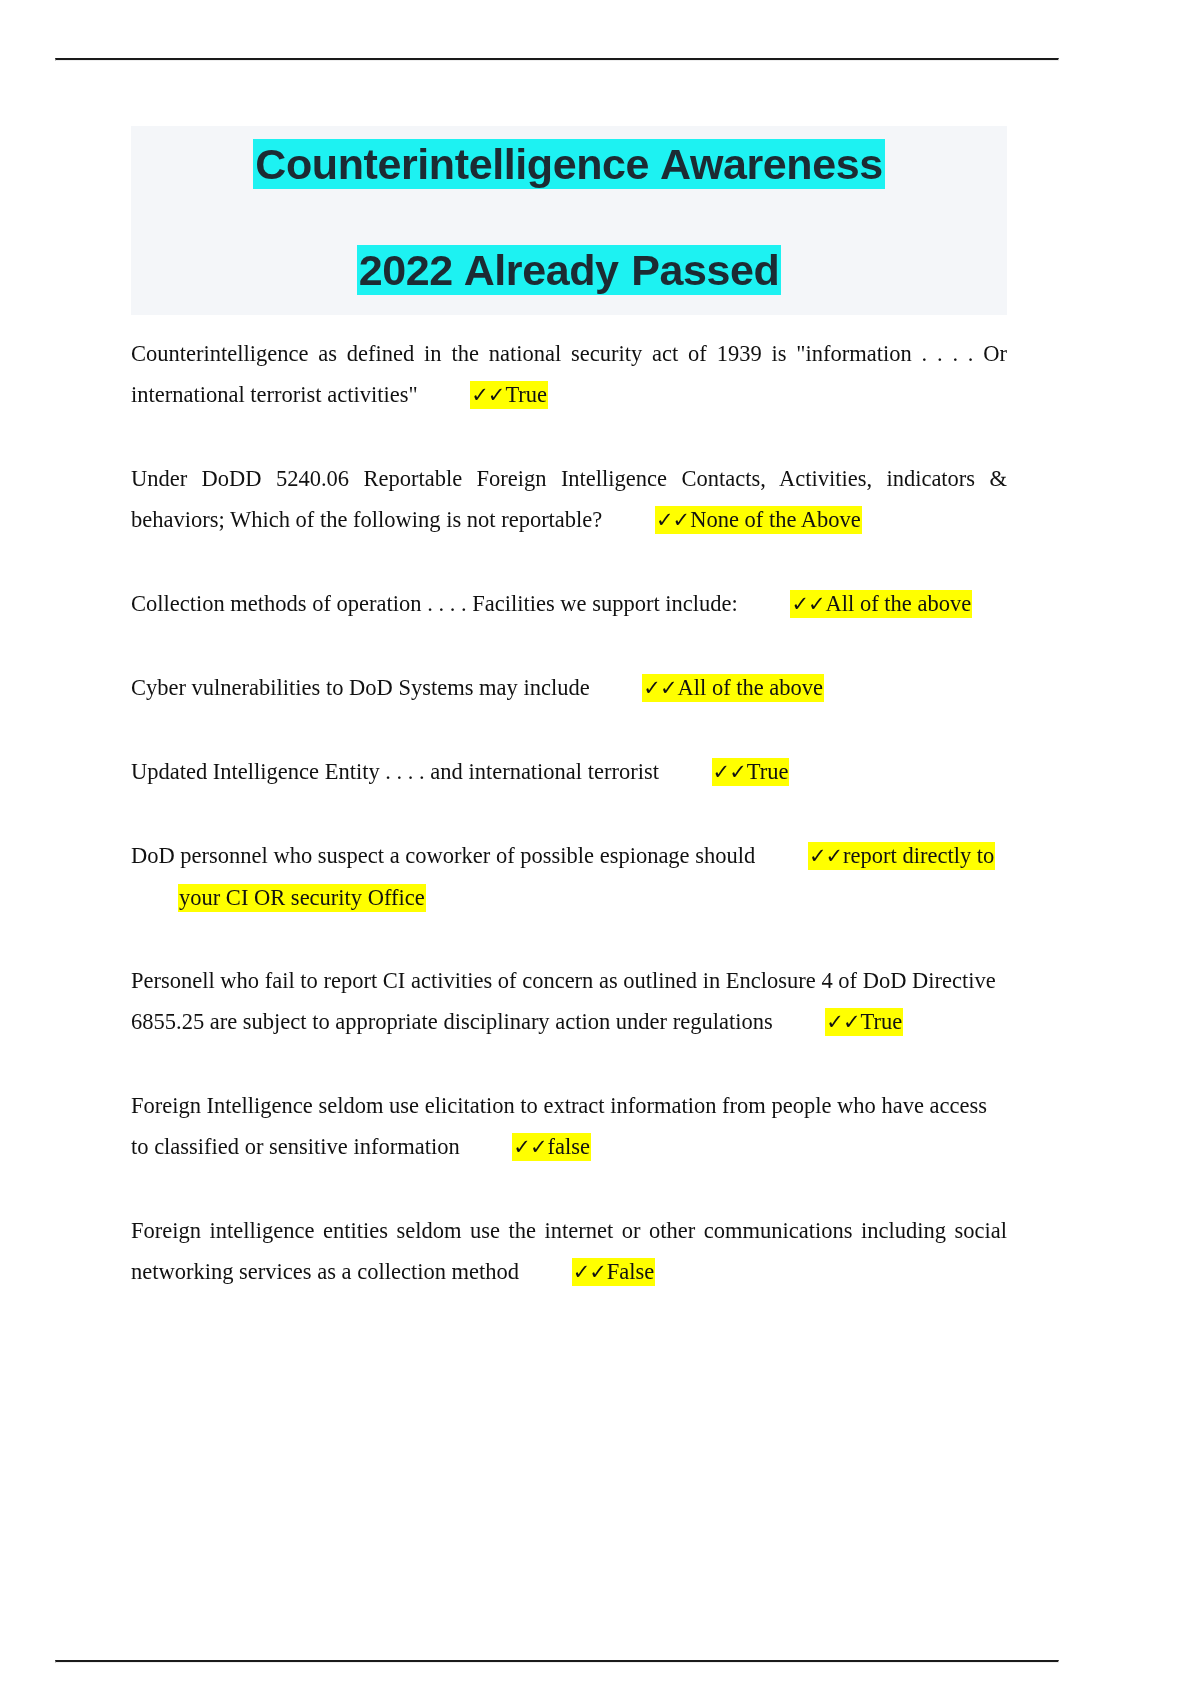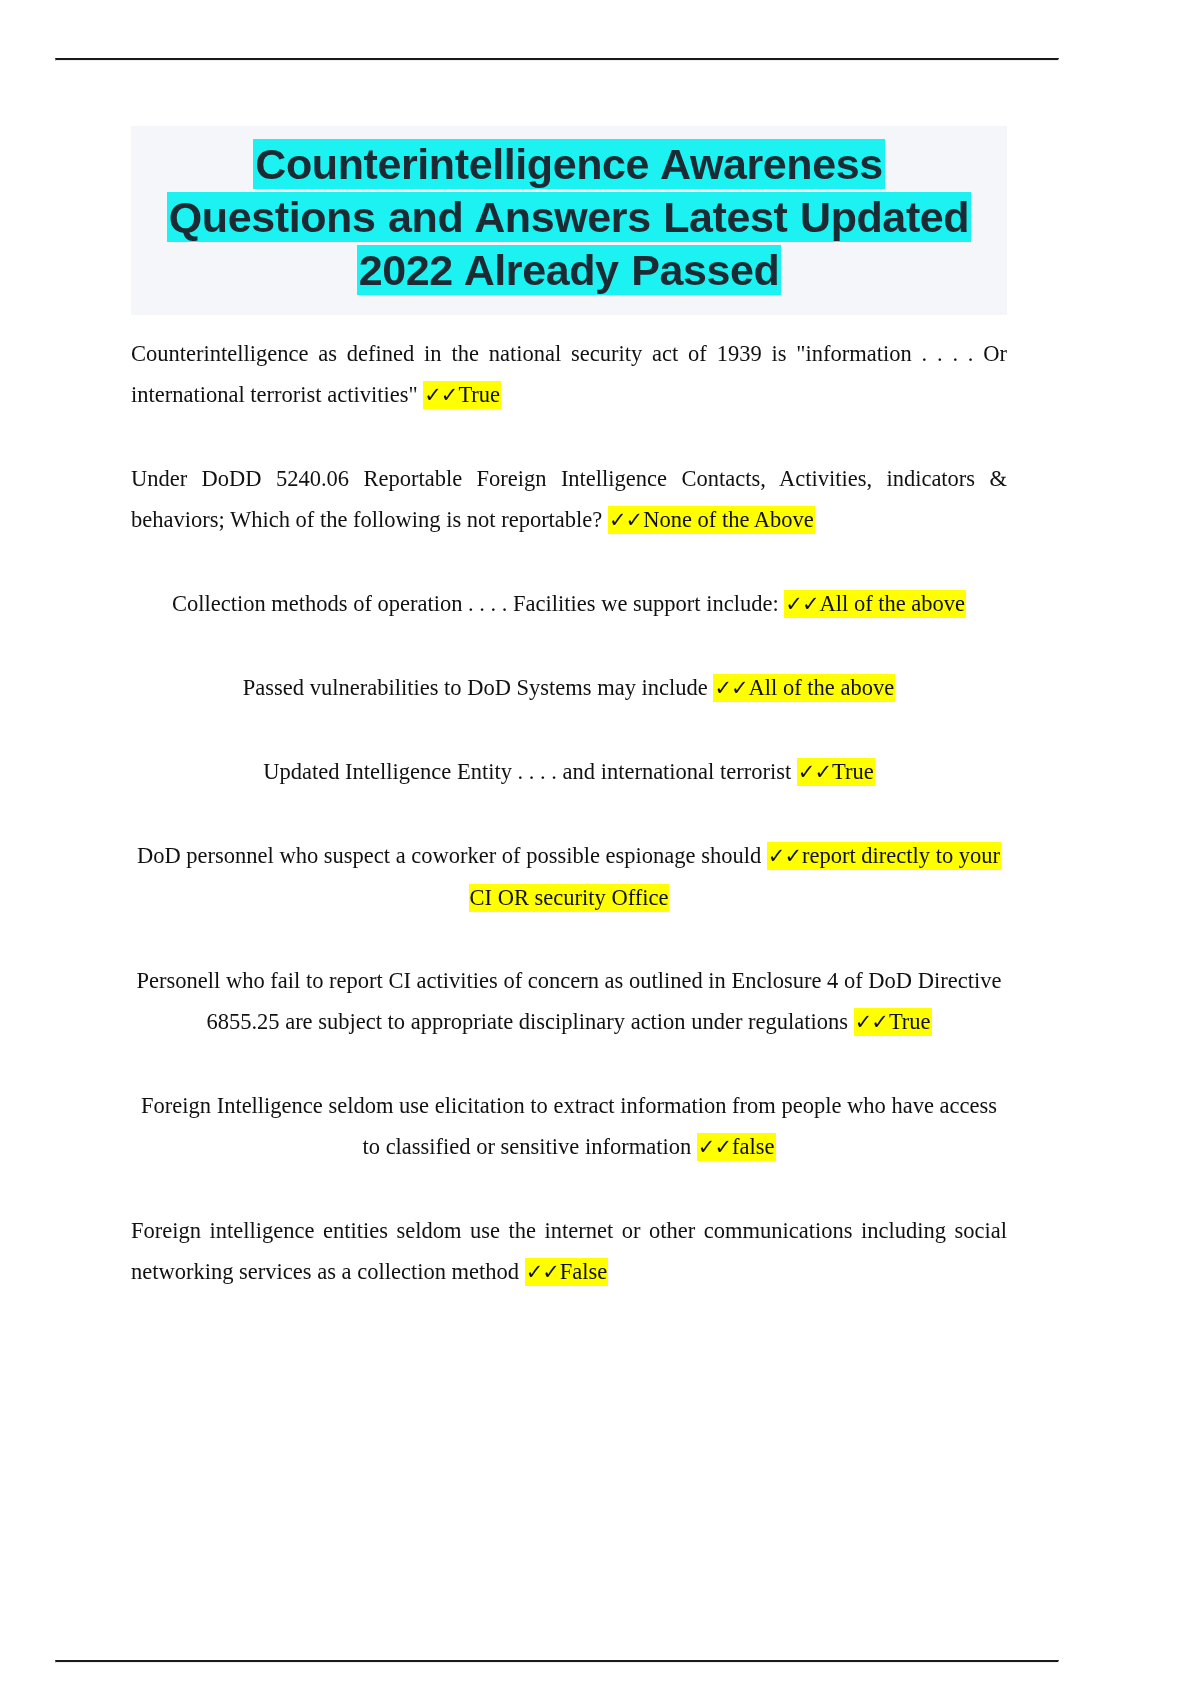--- a/index.html
+++ b/index.html
@@ -74,56 +74,57 @@
   }
   .qa {
     font-size: 22.5px;
     line-height: 41px;
     text-align: justify;
     text-justify: inter-word;
     margin: 0 0 42px 0;
     color: #111111;
   }
   .qa.last { margin-bottom: 0; }
-  .qa.nojust { text-align: center; }
+  .qa.nojust { text-align: left; }
 
   .ans {
     background: #ffff00;
     box-decoration-break: clone;
     -webkit-box-decoration-break: clone;
     padding: 1px 1px 2px 1px;
+    margin-left: 47px;
   }
   .ticks {
     font-family: "DejaVu Sans", "Liberation Sans", sans-serif;
     font-weight: bold;
     font-size: 21px;
     letter-spacing: -1px;
     padding-right: 1px;
   }
 </style>
 </head>
 <body>
 
 <div class="page">
 
   <hr class="rule top">
 
   <div class="title-block">
-    <h1 class="doc-title"><span class="hl">Counterintelligence Awareness</span><br><span class="hl">Questions and Answers Latest Updated</span><br><span class="hl">2022 Already Passed</span></h1>
+    <h1 class="doc-title"><span class="hl">Counterintelligence Awareness</span><br><br><span class="hl">2022 Already Passed</span></h1>
   </div>
 
   <div class="content">
 
     <p class="qa"><span>Counterintelligence as defined in the national security act of 1939 is "information . . . . Or international terrorist activities"</span> <span class="ans"><span class="ticks">✓✓</span><span>True</span></span></p>
 
     <p class="qa"><span>Under DoDD 5240.06 Reportable Foreign Intelligence Contacts, Activities, indicators &amp; behaviors; Which of the following is not reportable?</span> <span class="ans"><span class="ticks">✓✓</span><span>None of the Above</span></span></p>
 
     <p class="qa nojust"><span>Collection methods of operation . . . . Facilities we support include:</span> <span class="ans"><span class="ticks">✓✓</span><span>All of the above</span></span></p>
 
-    <p class="qa nojust"><span>Passed vulnerabilities to DoD Systems may include</span> <span class="ans"><span class="ticks">✓✓</span><span>All of the above</span></span></p>
+    <p class="qa nojust"><span>Cyber vulnerabilities to DoD Systems may include</span> <span class="ans"><span class="ticks">✓✓</span><span>All of the above</span></span></p>
 
     <p class="qa nojust"><span>Updated Intelligence Entity . . . . and international terrorist</span> <span class="ans"><span class="ticks">✓✓</span><span>True</span></span></p>
 
     <p class="qa nojust"><span>DoD personnel who suspect a coworker of possible espionage should</span> <span class="ans"><span class="ticks">✓✓</span><span>report directly to your CI OR security Office</span></span></p>
 
     <p class="qa nojust"><span>Personell who fail to report CI activities of concern as outlined in Enclosure 4 of DoD Directive 6855.25 are subject to appropriate disciplinary action under regulations</span> <span class="ans"><span class="ticks">✓✓</span><span>True</span></span></p>
 
     <p class="qa nojust"><span>Foreign Intelligence seldom use elicitation to extract information from people who have access to classified or sensitive information</span> <span class="ans"><span class="ticks">✓✓</span><span>false</span></span></p>
 
     <p class="qa last"><span>Foreign intelligence entities seldom use the internet or other communications including social networking services as a collection method</span> <span class="ans"><span class="ticks">✓✓</span><span>False</span></span></p>

